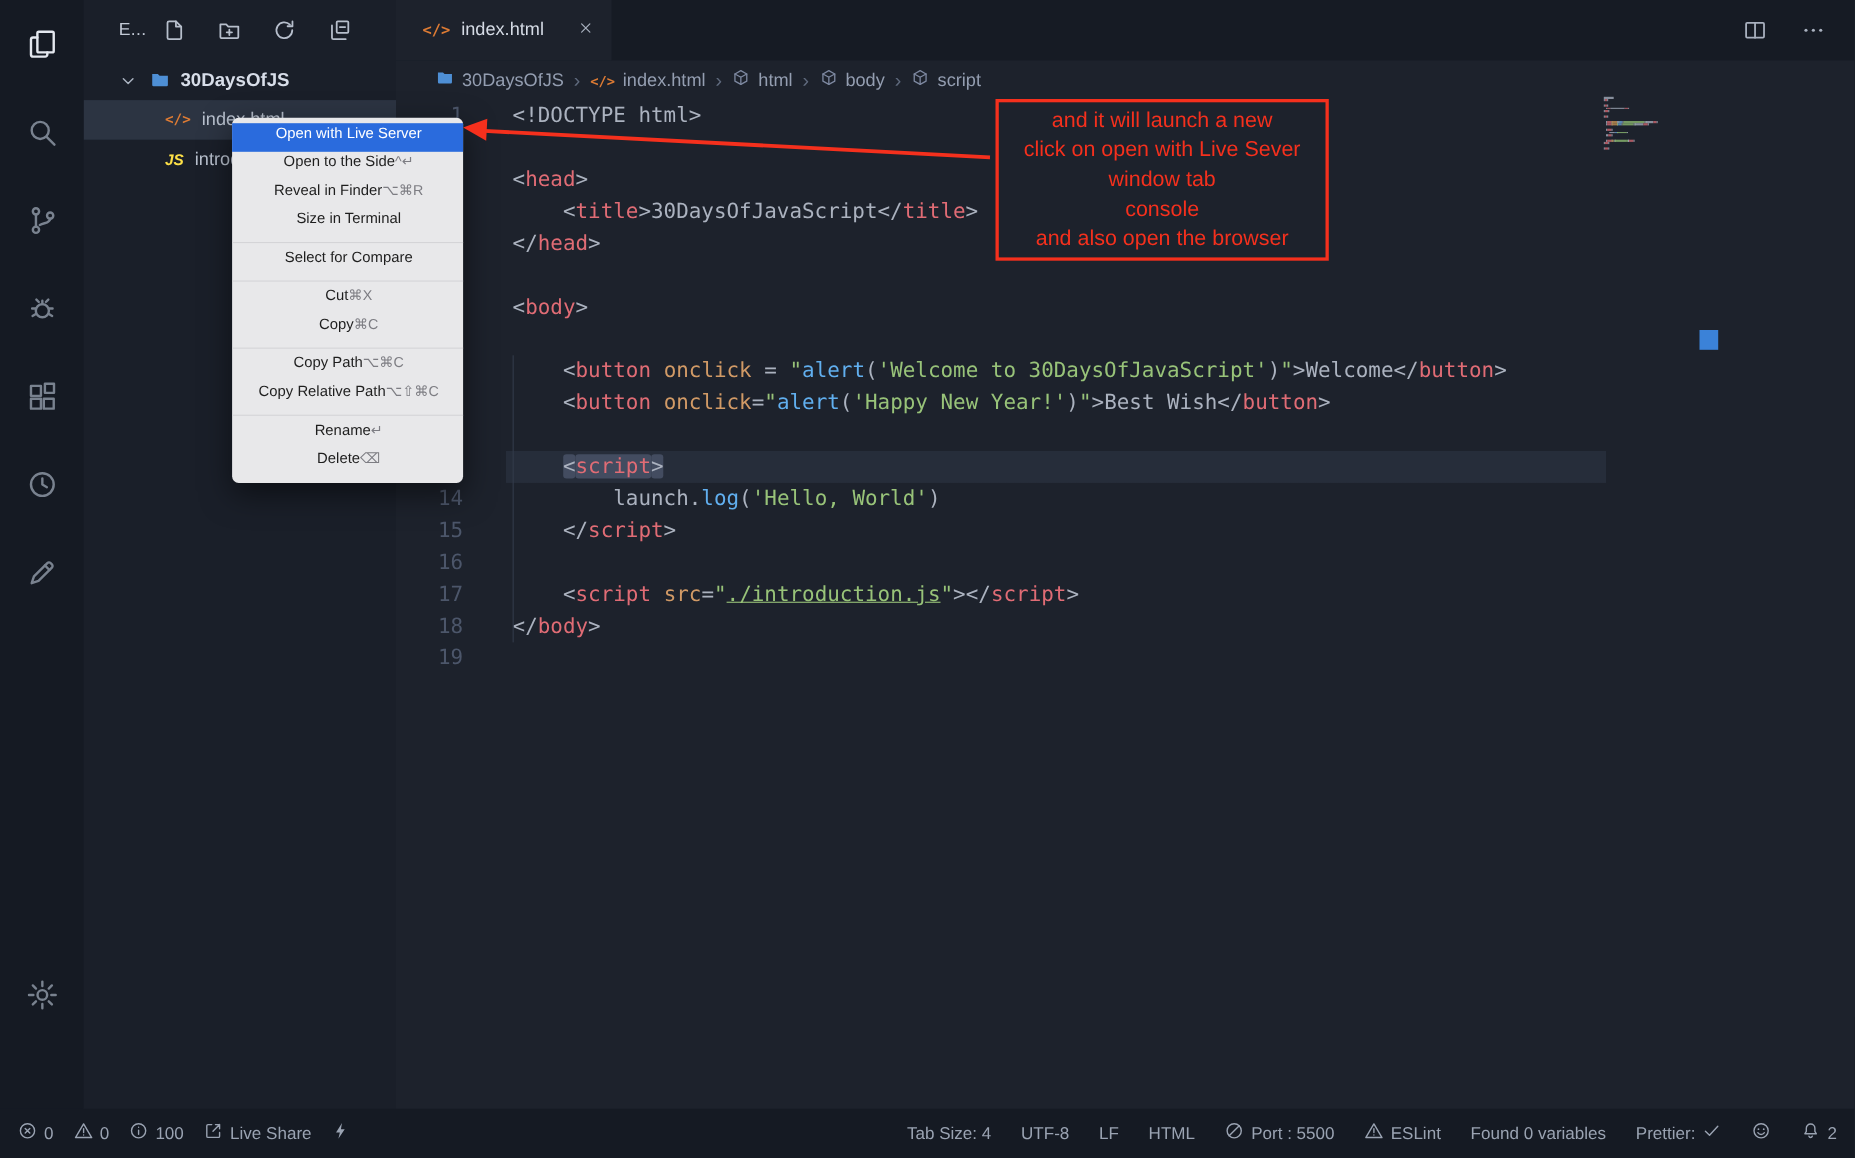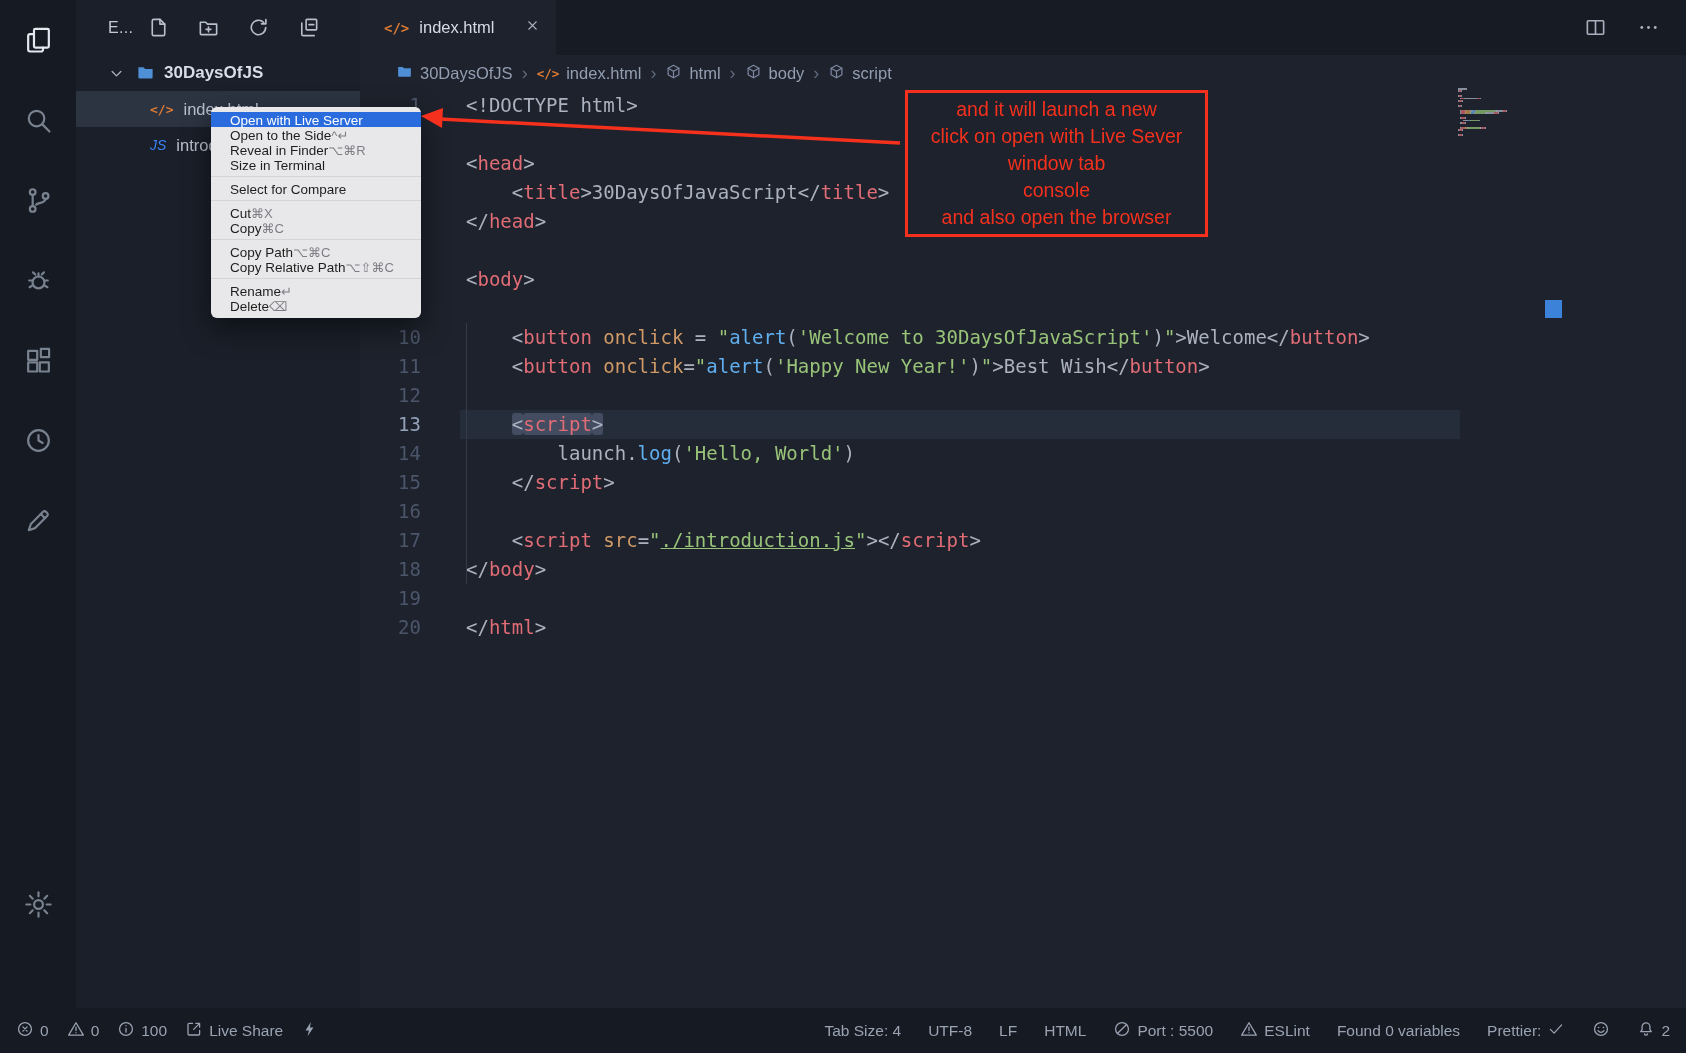--- a/index.html
+++ b/index.html
@@ -21,21 +21,21 @@
   .sb-tool{width:23px;height:23px;color:#b7bfcc;cursor:pointer}
   .sb-tool svg{width:23px;height:23px}
   .tree-row{height:36px;display:flex;align-items:center;cursor:pointer;color:#b8c0cd;font-size:16.5px;white-space:nowrap;overflow:hidden}
   .tree-folder{padding-left:31px;color:#d8dee9;font-size:17px;font-weight:700}
   .tree-folder .chev{width:19px;height:19px;margin-right:10px;color:#aab3c0}
   .tree-folder .chev svg{width:19px;height:19px}
   .tree-folder .f-ic svg{width:19px;height:19px;margin-right:9px;transform:translateY(2px)}
   .tree-file{padding-left:74px;gap:10px}
   .tree-file.selected{background:#2c3442}
   .badge-html{color:#dd7b34;font-family:"DejaVu Sans Mono",monospace;font-size:13px;font-weight:700}
-  .badge-js{color:#3b82f6;font-size:14px;font-weight:400;font-style:italic}
+  .badge-js{color:#fde047;font-size:14px;font-weight:700;font-style:italic}
 
   
   .main{position:absolute;left:360px;top:0;right:0;bottom:45px;background:#1d222c}
   .tab-bar{height:55px;background:#161b24;display:flex;align-items:stretch}
   .tab{width:196px;background:#1d222c;display:flex;align-items:center;padding:0 16px 0 24px;gap:10px;color:#d5dbe5;font-size:16.5px;cursor:pointer}
   .tab .badge-html{font-size:14px}
   .tab-close{margin-left:auto;color:#a9b1bf;cursor:pointer}
   .tab-close svg{width:15px;height:15px}
   .tab-bar-right{margin-left:auto;display:flex;align-items:center;gap:30px;padding-right:26px;color:#a9b1bf}
   .tab-bar-right .tb-ic{width:23px;height:23px;cursor:pointer}
@@ -65,21 +65,21 @@
 
   
   .status-bar{position:absolute;left:0;right:0;bottom:0;height:45px;background:#151a23;display:flex;align-items:center;padding:0 16px;color:#9aa3b2;font-size:15.5px;z-index:4}
   .sb-left{display:flex;align-items:center;gap:18px}
   .sb-right{margin-left:auto;display:flex;align-items:center;gap:27px}
   .sb-item{display:flex;align-items:center;gap:6px;cursor:pointer;white-space:nowrap}
   .sb-item svg{width:18px;height:18px}
 
   
   .context-menu{position:absolute;left:211px;top:107px;width:210px;background:#e8e8ea;border-radius:6px;box-shadow:0 10px 28px rgba(0,0,0,.5);padding:5px 0;font-size:13.5px;color:#1e1e1e;z-index:10}
-  .menu-item{height:15px;line-height:18px;padding:0 17px 0 19px;display:flex;justify-content:flex-start;cursor:pointer}
+  .menu-item{height:26px;line-height:18px;padding:0 17px 0 19px;display:flex;justify-content:center;cursor:pointer}
   .menu-item.hl{background:#2a6bdd;color:#fff}
   .menu-shortcut{color:#7d7d83;font-size:13px}
   .menu-item.hl .menu-shortcut{color:#fff}
   .menu-sep{border-top:1px solid #d4d4d7;margin:4px 0}
 
   
   .annotation-box{position:absolute;left:905px;top:90px;width:303px;border:3px solid #f5301d;color:#f5301d;text-align:center;font-size:19.5px;line-height:27px;padding:3px 2px;z-index:6;background:transparent}
   .arrow-overlay{position:absolute;left:0;top:0;width:1686px;height:1053px;pointer-events:none;z-index:20}
 </style>
 </head>
@@ -260,21 +260,20 @@
           <div class="code-line"><span class="ln">10</span><span class="code-text"><span class="tok-p">    &lt;</span><span class="tok-tag">button</span><span class="tok-p"> </span><span class="tok-attr">onclick</span><span class="tok-p"> = </span><span class="tok-str">"</span><span class="tok-fn">alert</span><span class="tok-p">(</span><span class="tok-str">'Welcome to 30DaysOfJavaScript'</span><span class="tok-p">)</span><span class="tok-str">"</span><span class="tok-p">&gt;Welcome&lt;/</span><span class="tok-tag">button</span><span class="tok-p">&gt;</span></span></div>
           <div class="code-line"><span class="ln">11</span><span class="code-text"><span class="tok-p">    &lt;</span><span class="tok-tag">button</span><span class="tok-p"> </span><span class="tok-attr">onclick</span><span class="tok-p">=</span><span class="tok-str">"</span><span class="tok-fn">alert</span><span class="tok-p">(</span><span class="tok-str">'Happy New Year!'</span><span class="tok-p">)</span><span class="tok-str">"</span><span class="tok-p">&gt;Best Wish&lt;/</span><span class="tok-tag">button</span><span class="tok-p">&gt;</span></span></div>
           <div class="code-line"><span class="ln">12</span><span class="code-text"></span></div>
           <div class="code-line current"><span class="ln">13</span><span class="code-text"><span class="tok-p">    </span><span class="tok-p tok-hl">&lt;</span><span class="tok-tag tok-hl">script</span><span class="tok-p tok-hl">&gt;</span></span></div>
           <div class="code-line"><span class="ln">14</span><span class="code-text"><span class="tok-p">        launch.</span><span class="tok-fn">log</span><span class="tok-p">(</span><span class="tok-str">'Hello, World'</span><span class="tok-p">)</span></span></div>
           <div class="code-line"><span class="ln">15</span><span class="code-text"><span class="tok-p">    &lt;/</span><span class="tok-tag">script</span><span class="tok-p">&gt;</span></span></div>
           <div class="code-line"><span class="ln">16</span><span class="code-text"></span></div>
           <div class="code-line"><span class="ln">17</span><span class="code-text"><span class="tok-p">    &lt;</span><span class="tok-tag">script</span><span class="tok-p"> </span><span class="tok-attr">src</span><span class="tok-p">=</span><span class="tok-str">"</span><span class="tok-link">./introduction.js</span><span class="tok-str">"</span><span class="tok-p">&gt;</span><span class="tok-p">&lt;/</span><span class="tok-tag">script</span><span class="tok-p">&gt;</span></span></div>
           <div class="code-line"><span class="ln">18</span><span class="code-text"><span class="tok-p">&lt;/</span><span class="tok-tag">body</span><span class="tok-p">&gt;</span></span></div>
           <div class="code-line"><span class="ln">19</span><span class="code-text"></span></div>
-          <div class="code-line"><span class="ln">20</span><span class="code-text"><span class="tok-p">&lt;/</span><span class="tok-tag">html</span><span class="tok-p">&gt;</span></span></div>
         </div>
       <div class="indent-guide" style="left:106px;top:232px;height:261px"></div>
     </div>
     <div class="minimap" id="minimap">
         <div class="mm-line">
           <span class="mm-seg" style="margin-left: 0px; width: 9.3px; background: rgb(154, 162, 177);"></span>
         </div>
         <div class="mm-line">
           <span class="mm-seg" style="margin-left: 0px; width: 0.62px; background: rgb(154, 162, 177);"></span>
           <span class="mm-seg" style="margin-left: 0px; width: 2.48px; background: rgb(194, 97, 107);"></span>

